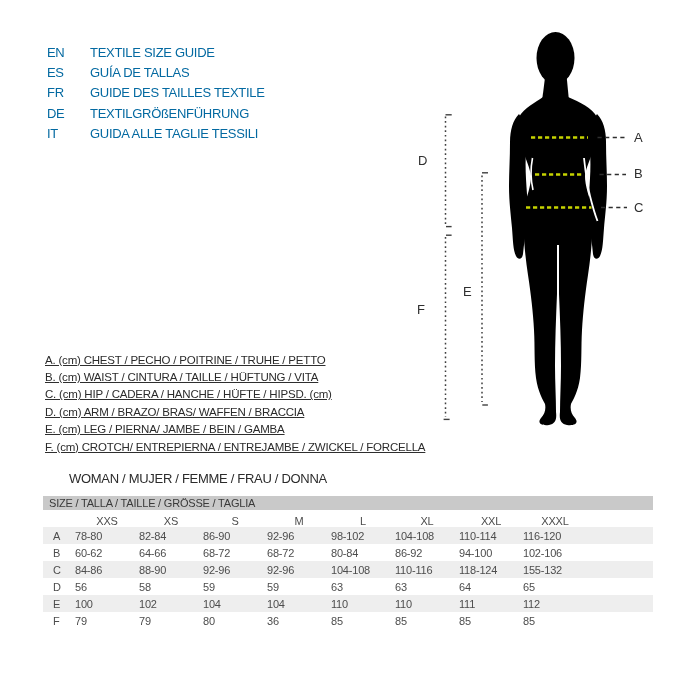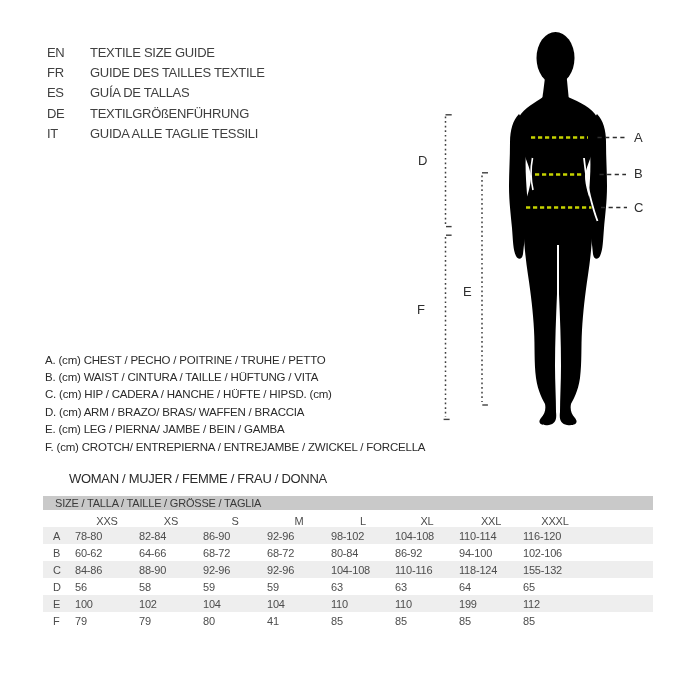--- a/index.html
+++ b/index.html
@@ -5,62 +5,62 @@
   html,body{margin:0;padding:0;}
   body{
     width:700px;height:700px;position:relative;overflow:hidden;
     background:#ffffff;
     font-family:"Liberation Sans", sans-serif;
     color:#2e2e2e;
   }
   
   .title-block{position:absolute;left:47px;top:42px;}
   .title-row{display:flex;height:20.3px;align-items:center;
-    font-size:13px;letter-spacing:-0.3px;white-space:nowrap;color:#404040;}
+    font-size:13px;letter-spacing:-0.3px;white-space:nowrap;color:#0369a1;}
   .title-row .lang-code{width:43px;flex:0 0 43px;}
   
   .figure-svg{position:absolute;left:405px;top:25px;width:255px;height:405px;}
   .m-label{position:absolute;font-size:13px;color:#2f2f2f;letter-spacing:-0.2px;}
   .lblA{left:634px;top:130px;} .lblB{left:634px;top:166px;} .lblC{left:634px;top:200px;}
   .lblD{left:418px;top:153px;} .lblE{left:463px;top:284px;} .lblF{left:417px;top:302px;}
   
-  .legend-block{position:absolute;left:45px;top:351px;}
+  .legend-block{position:absolute;left:45px;top:351px;text-decoration:underline;}
   .legend-row{height:17.4px;font-size:11.5px;letter-spacing:-0.2px;
     white-space:nowrap;color:#2b2b2b;display:flex;align-items:center;}
   
   .gender-line{position:absolute;left:69px;top:471px;font-size:13px;
     letter-spacing:-0.3px;color:#2b2b2b;white-space:nowrap;}
   
   .size-table{position:absolute;left:43px;top:496px;width:610px;}
   .table-header-bar{height:14px;line-height:14px;background:#c9c9c9;
-    font-size:11px;letter-spacing:-0.2px;padding-left:12px;color:#3a3a3a;
+    font-size:11px;letter-spacing:-0.2px;padding-left:6px;color:#3a3a3a;
     white-space:nowrap;}
   .sizes-row{display:flex;height:17px;align-items:flex-end;font-size:11px;color:#4d4d4d;}
   .sizes-row .spacer{flex:0 0 32px;}
   .sizes-row .size-cell{flex:0 0 64px;text-align:center;letter-spacing:-0.2px;}
   .t-row{display:flex;height:17px;align-items:center;font-size:11px;color:#4d4d4d;}
   .t-row.stripe{background:#eeeeee;}
   .t-row .row-label{flex:0 0 32px;padding-left:10px;box-sizing:border-box;}
   .t-row .val-cell{flex:0 0 64px;text-align:left;letter-spacing:-0.2px;}
 </style>
 </head>
 <body>
 
 <div class="title-block" id="title-block">
     <div class="title-row">
       <span class="lang-code">EN</span>
       <span class="lang-text">TEXTILE SIZE GUIDE</span>
     </div>
     <div class="title-row">
+      <span class="lang-code">ES</span>
+      <span class="lang-text">GUÍA DE TALLAS</span>
+    </div>
+    <div class="title-row">
       <span class="lang-code">FR</span>
       <span class="lang-text">GUIDE DES TAILLES TEXTILE</span>
-    </div>
-    <div class="title-row">
-      <span class="lang-code">ES</span>
-      <span class="lang-text">GUÍA DE TALLAS</span>
     </div>
     <div class="title-row">
       <span class="lang-code">DE</span>
       <span class="lang-text">TEXTILGRÖßENFÜHRUNG</span>
     </div>
     <div class="title-row">
       <span class="lang-code">IT</span>
       <span class="lang-text">GUIDA ALLE TAGLIE TESSILI</span>
     </div>
   </div>
@@ -199,28 +199,28 @@
         <span class="val-cell">65</span>
       </div>
       <div class="t-row stripe">
         <span class="row-label">E</span>
         <span class="val-cell">100</span>
         <span class="val-cell">102</span>
         <span class="val-cell">104</span>
         <span class="val-cell">104</span>
         <span class="val-cell">110</span>
         <span class="val-cell">110</span>
-        <span class="val-cell">199</span>
+        <span class="val-cell">111</span>
         <span class="val-cell">112</span>
       </div>
       <div class="t-row">
         <span class="row-label">F</span>
         <span class="val-cell">79</span>
         <span class="val-cell">79</span>
         <span class="val-cell">80</span>
-        <span class="val-cell">41</span>
+        <span class="val-cell">36</span>
         <span class="val-cell">85</span>
         <span class="val-cell">85</span>
         <span class="val-cell">85</span>
         <span class="val-cell">85</span>
       </div>
     </div>
 </div>
 
 </body></html>

